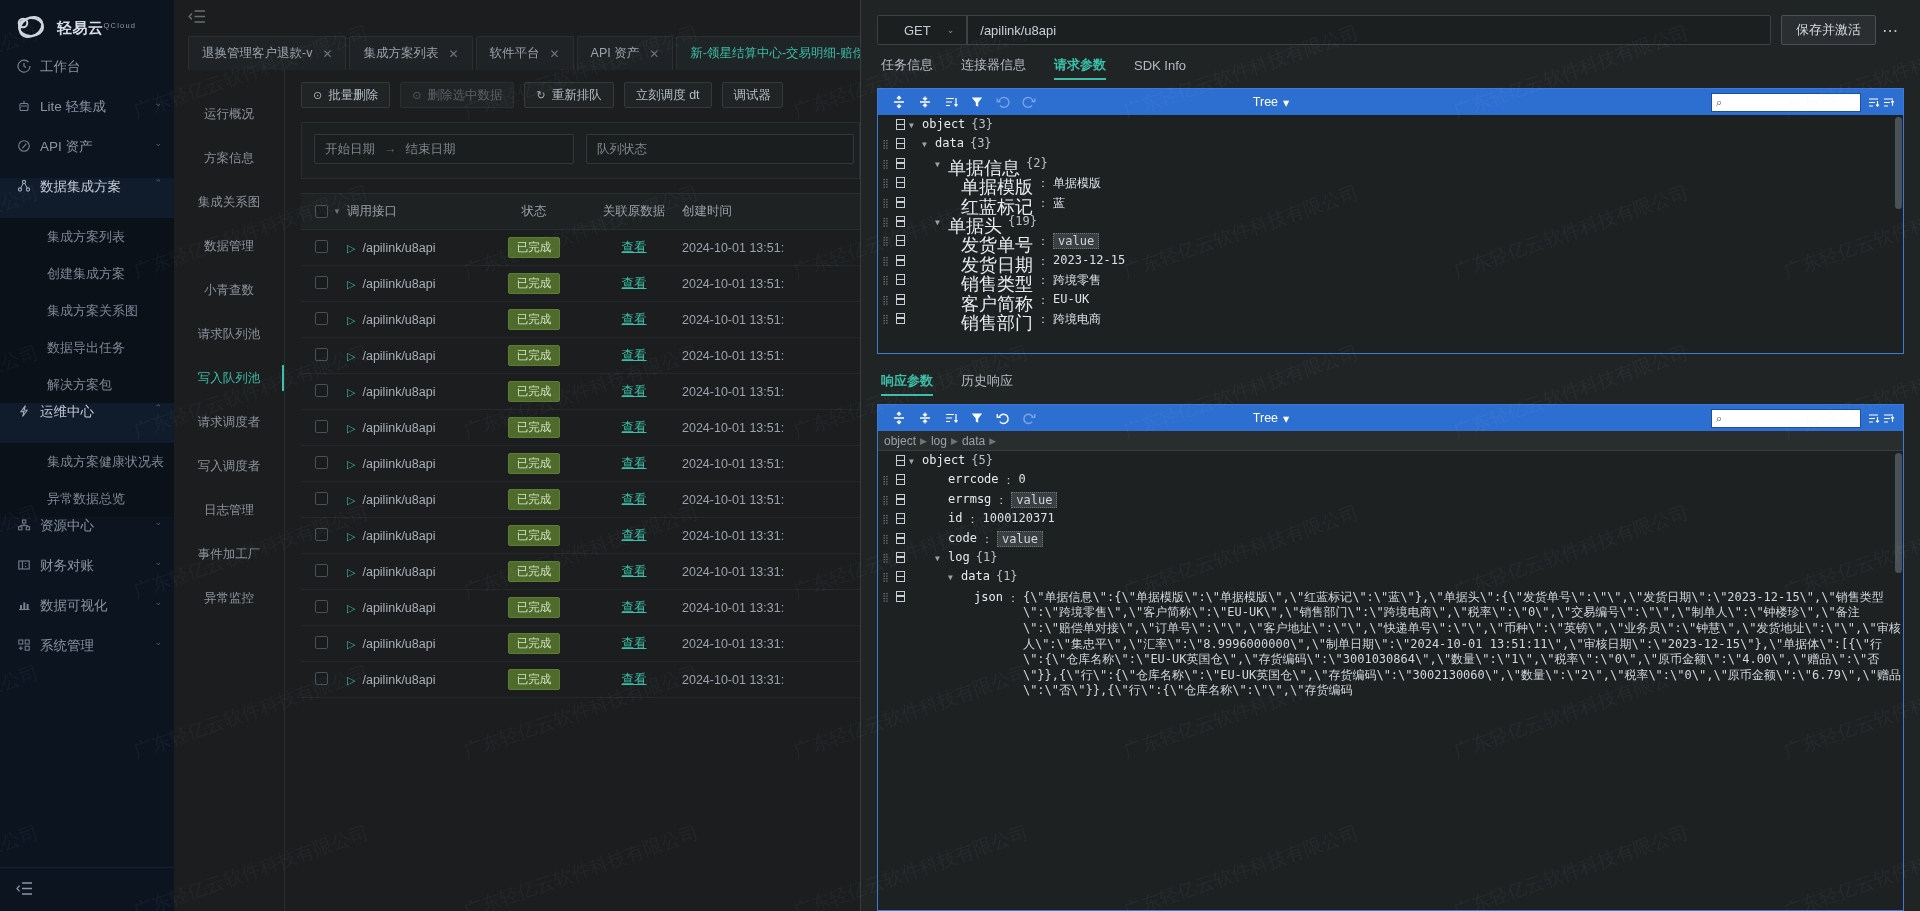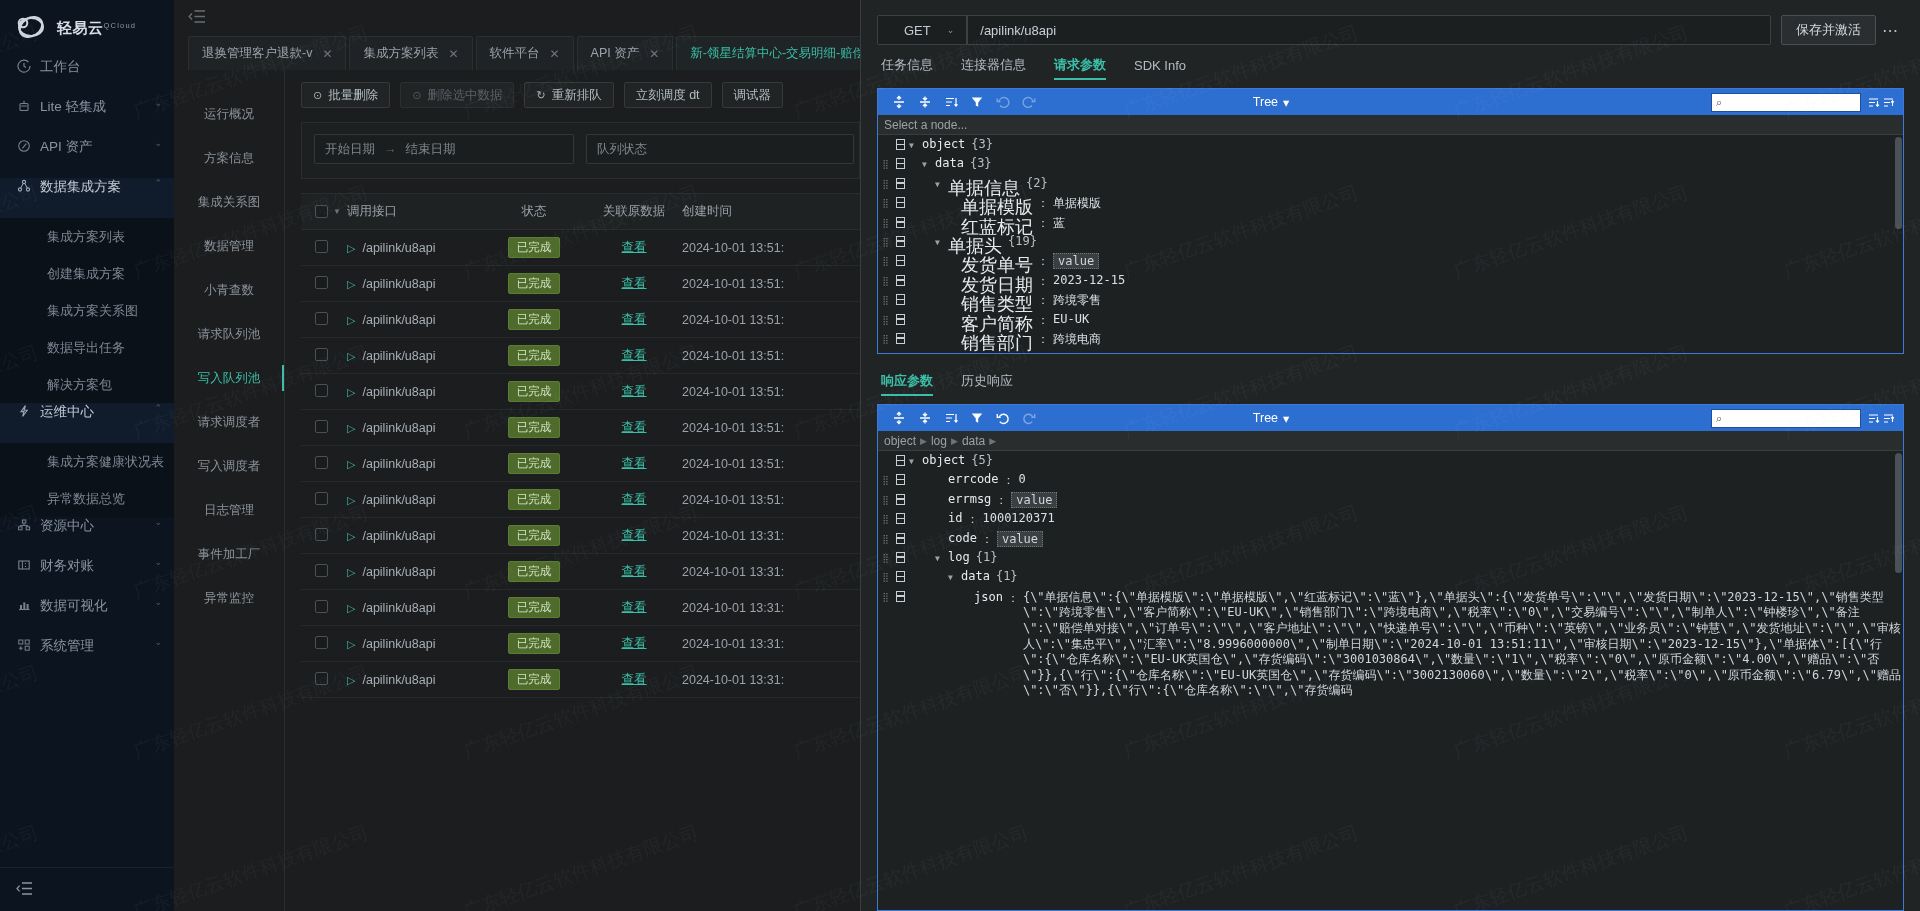--- a/index.html
+++ b/index.html
@@ -641,23 +641,20 @@
         <span class="je-search-ico">⌕</span>
       </span>
       <span class="je-rightico">
         <svg width="13" height="13" viewBox="0 0 13 13">
             <path d="M2 3h9M2 6.5h6M2 10h4M10.5 5v5M9 8.6l1.5 1.6L12 8.6" stroke="#fff" stroke-width="1.1" fill="none"></path>
           </svg>
         <svg width="13" height="13" viewBox="0 0 13 13">
             <path d="M2 3h9M2 6.5h6M2 10h4M10.5 10V5M9 6.4L10.5 4.8 12 6.4" stroke="#fff" stroke-width="1.1" fill="none"></path>
           </svg>
       </span>
-    </div>
-    <div class="je-nav">
-      <span class="crumb">Select a node...</span>
     </div>
     <div class="je-body">
       <div class="je-scroll" style="height:92px;"></div>
 
       <div class="jrow">
         <span class="jdrag"></span>
         <span class="ind" style="width:0px"></span>
         <span class="jsq">
             <i></i>
           </span>

